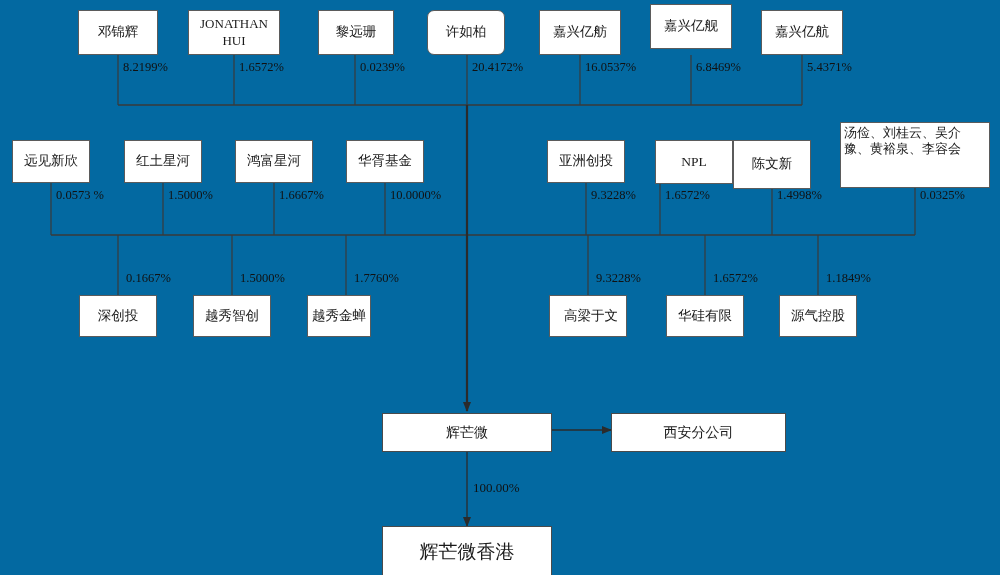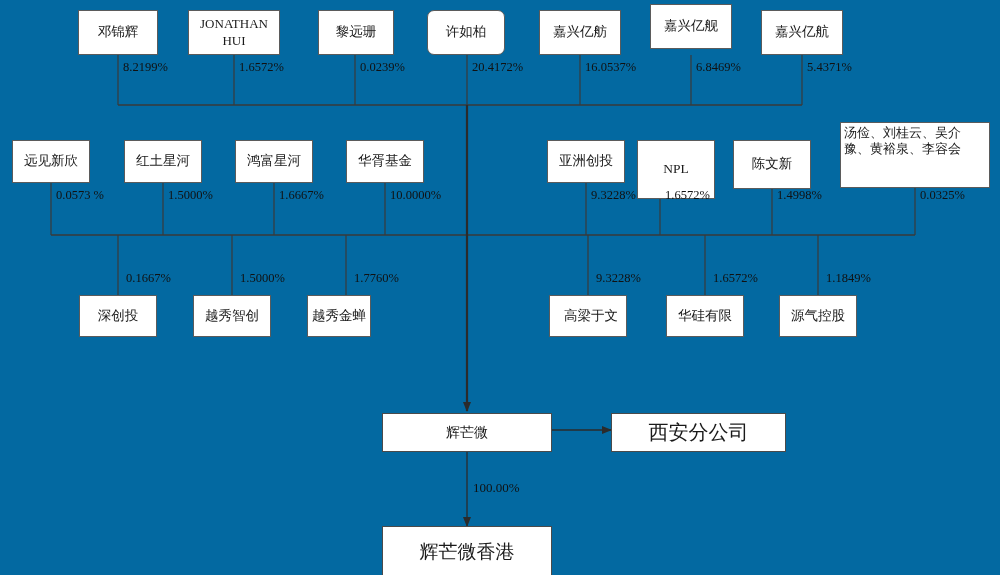--- a/index.html
+++ b/index.html
@@ -82,21 +82,21 @@
   <div class="edge-label" style="left:472px;top:61px;">20.4172%</div>
   <div class="edge-label" style="left:585px;top:61px;">16.0537%</div>
   <div class="edge-label" style="left:696px;top:61px;">6.8469%</div>
   <div class="edge-label" style="left:807px;top:61px;">5.4371%</div>
 
   <div class="node" style="left:12px;top:140px;width:78px;height:43px;">远见新欣</div>
   <div class="node" style="left:124px;top:140px;width:78px;height:43px;">红土星河</div>
   <div class="node" style="left:235px;top:140px;width:78px;height:43px;">鸿富星河</div>
   <div class="node" style="left:346px;top:140px;width:78px;height:43px;">华胥基金</div>
   <div class="node" style="left:547px;top:140px;width:78px;height:43px;">亚洲创投</div>
-  <div class="node" style="left:637px;top:140px;width:78px;height:59px;">NPL</div>
+  <div class="node" style="left:655px;top:140px;width:78px;height:44px;">NPL</div>
   <div class="node" style="left:733px;top:140px;width:78px;height:49px;">陈文新</div>
   <div class="node multi" style="left:840px;top:122px;width:150px;height:66px;font-size:13px;">汤俭、刘桂云、吴介豫、黄裕泉、李容会</div>
 
   <div class="edge-label" style="left:56px;top:189px;">0.0573 %</div>
   <div class="edge-label" style="left:168px;top:189px;">1.5000%</div>
   <div class="edge-label" style="left:279px;top:189px;">1.6667%</div>
   <div class="edge-label" style="left:390px;top:189px;">10.0000%</div>
   <div class="edge-label" style="left:591px;top:189px;">9.3228%</div>
   <div class="edge-label" style="left:665px;top:189px;">1.6572%</div>
   <div class="edge-label" style="left:777px;top:189px;">1.4998%</div>
@@ -113,20 +113,20 @@
   <div class="edge-label" style="left:240px;top:272px;">1.5000%</div>
   <div class="edge-label" style="left:354px;top:272px;">1.7760%</div>
   <div class="edge-label" style="left:596px;top:272px;">9.3228%</div>
   <div class="edge-label" style="left:713px;top:272px;">1.6572%</div>
   <div class="edge-label" style="left:826px;top:272px;">1.1849%</div>
 
   <div class="node" style="left:382px;top:413px;width:170px;height:39px;
        border-color:#4a4a4a;font-size:14px;">辉芒微</div>
 
   <div class="node" style="left:611px;top:413px;width:175px;height:39px;
-       border-color:#4a4a4a;font-size:20px;">西安分公司</div>
+       border-color:#4a4a4a;font-size:14px;">西安分公司</div>
 
   <div class="node" style="left:382px;top:526px;width:170px;height:52px;
        border-color:#4a4a4a;font-size:19px;text-align:center;">辉芒微香港</div>
 
   <div class="edge-label" style="left:473px;top:481px;font-size:13px;">100.00%</div>
 
 </div>
 
 </body></html>

